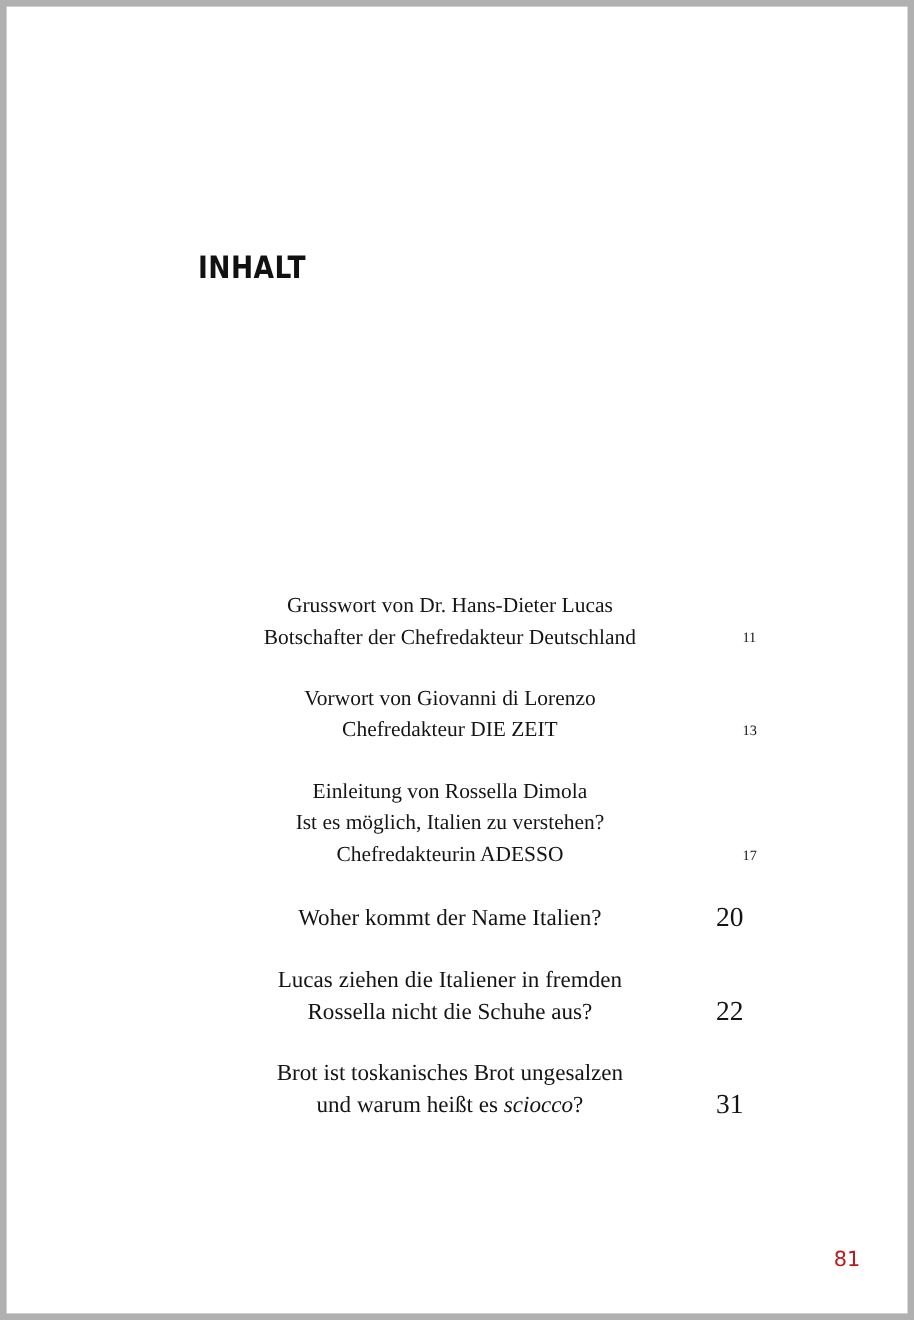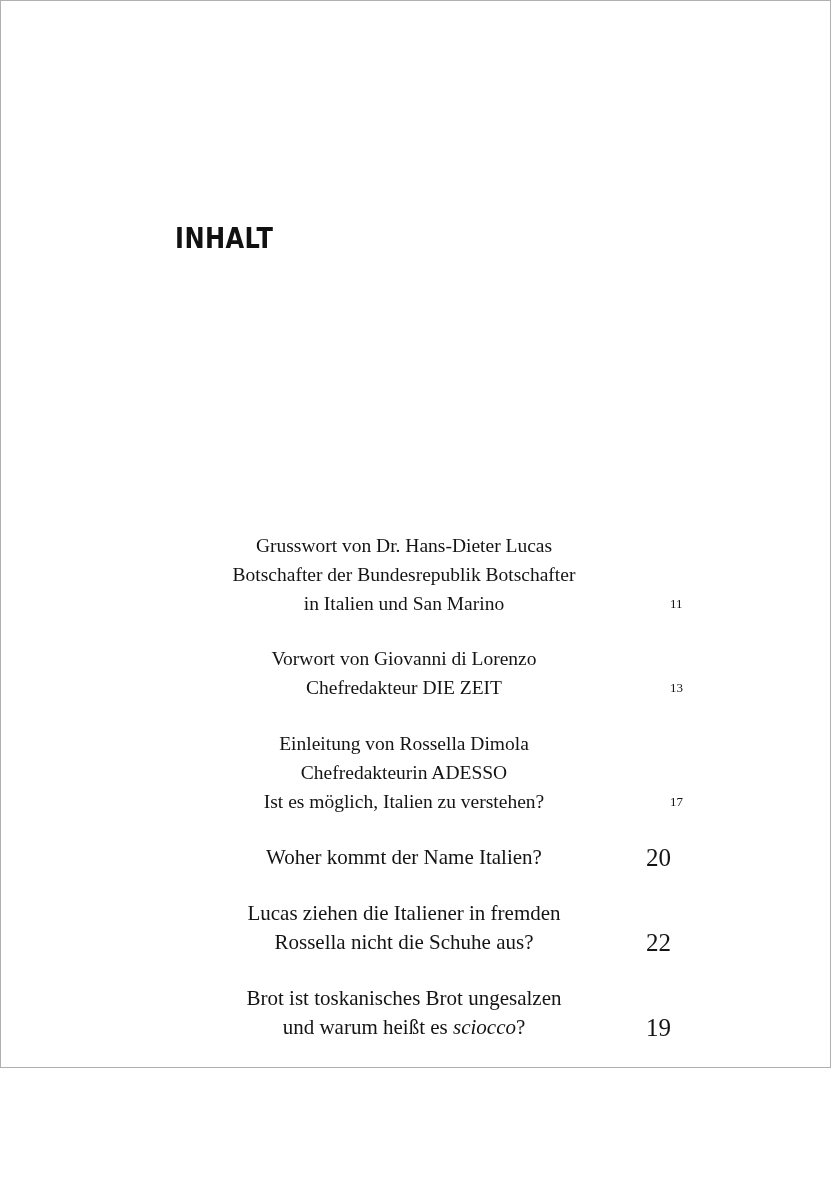--- a/index.html
+++ b/index.html
@@ -4,24 +4,24 @@
 <style>
   html, body {
     margin: 0;
     padding: 0;
     background: #ffffff;
   }
 
   .page {
     position: relative;
     width: 831px;
-    height: 1068px;
+    height: 1200px;
     background: #ffffff;
     box-sizing: border-box;
-    border: 1px solid #0c4a6e;
+    border: 6px solid #0c4a6e;
     overflow: hidden;
     font-family: "Liberation Serif", "DejaVu Serif", serif;
     color: #121212;
   }
 
   
   .toc-heading {
     position: absolute;
     left: 174px;
     top: 203px;
@@ -119,37 +119,36 @@
 <body>
 
 <div class="page" style="background: rgb(255, 255, 255); border-color: rgb(176, 176, 176); color: rgb(20, 20, 20);">
 
   <h1 class="toc-heading">INHALT</h1>
 
   <div class="toc-list">
       <div class="toc-entry size-sm">
         <span class="toc-lines">
           <span class="toc-line">Grusswort von Dr. Hans-Dieter Lucas</span>
-          <span class="toc-line">Botschafter der Bundesrepublik Botschafter</span>
-          <span class="toc-line">in Italien und San Marino</span>
+          <span class="toc-line">Botschafter der Chefredakteur Deutschland</span>
         </span>
         <span class="toc-page">11</span>
       </div>
       <div class="toc-entry size-sm">
         <span class="toc-lines">
           <span class="toc-line">Vorwort von Giovanni di Lorenzo</span>
           <span class="toc-line">Chefredakteur DIE ZEIT</span>
         </span>
         <span class="toc-page">13</span>
       </div>
       <div class="toc-entry size-sm">
         <span class="toc-lines">
           <span class="toc-line">Einleitung von Rossella Dimola</span>
+          <span class="toc-line">Ist es möglich, Italien zu verstehen?</span>
           <span class="toc-line">Chefredakteurin ADESSO</span>
-          <span class="toc-line">Ist es möglich, Italien zu verstehen?</span>
         </span>
         <span class="toc-page">17</span>
       </div>
       <div class="toc-entry size-lg">
         <span class="toc-lines">
           <span class="toc-line">Woher kommt der Name Italien?</span>
         </span>
         <span class="toc-page">20</span>
       </div>
       <div class="toc-entry size-lg">
@@ -157,19 +156,19 @@
           <span class="toc-line">Lucas ziehen die Italiener in fremden</span>
           <span class="toc-line">Rossella nicht die Schuhe aus?</span>
         </span>
         <span class="toc-page">22</span>
       </div>
       <div class="toc-entry size-lg">
         <span class="toc-lines">
           <span class="toc-line">Brot ist toskanisches Brot ungesalzen</span>
           <span class="toc-line">und warum heißt es <em>sciocco</em>?</span>
         </span>
-        <span class="toc-page">19</span>
+        <span class="toc-page">31</span>
       </div>
     </div>
 
   <div class="folio">81</div>
 
 </div>
 
 </body></html>

